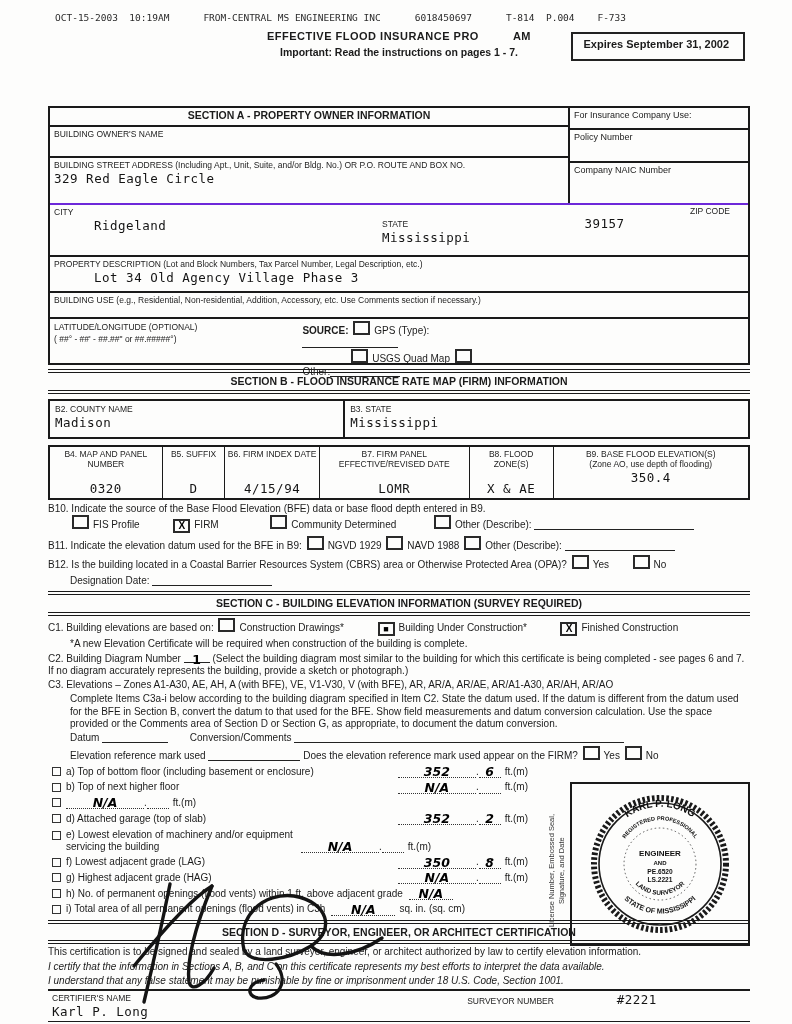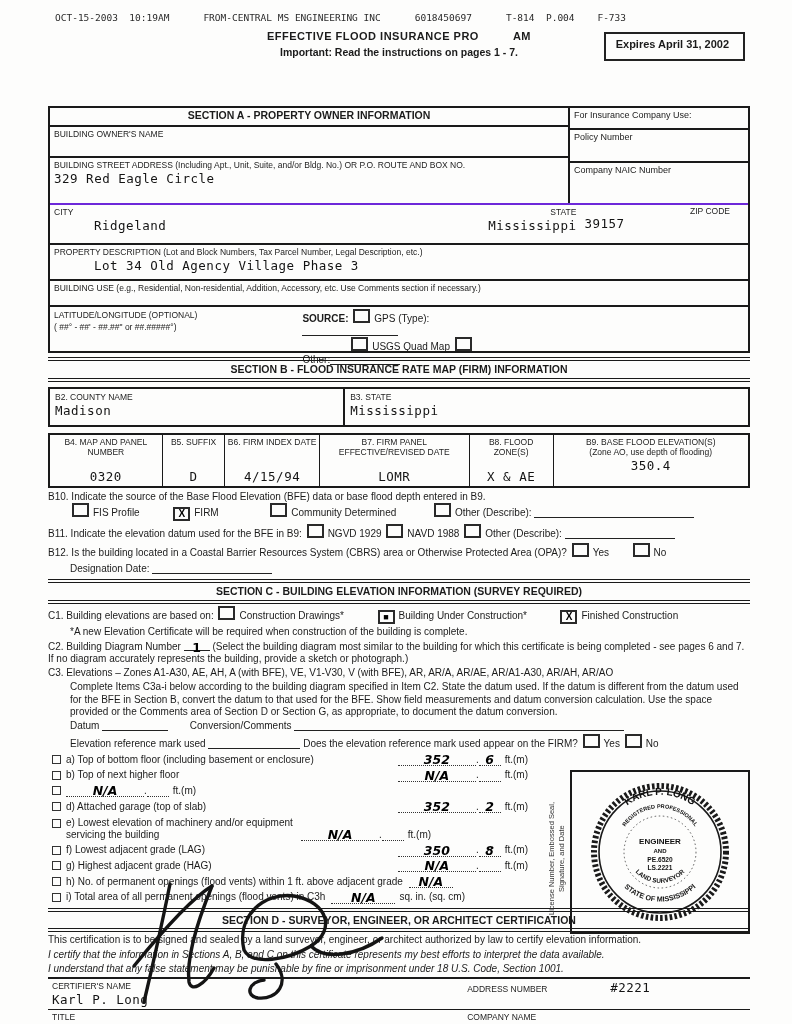--- a/index.html
+++ b/index.html
@@ -96,21 +96,21 @@
     <span>T-814  P.004    F-733</span>
   </div>
 
   <div class="inner">
 
     <div class="hdr">
       <div class="prog">
         <span>EFFECTIVE FLOOD INSURANCE PRO</span><span class="gap"></span><span>AM</span>
       </div>
       <div class="imp">Important:  Read the instructions on pages 1 - 7.</div>
-      <div class="expires">Expires April 31, 2002</div>
+      <div class="expires">Expires September 31, 2002</div>
     </div>
 
     <div class="secA">
       <div class="a-top">
         <div class="a-left">
           <div class="a-hdr">SECTION A - PROPERTY OWNER INFORMATION</div>
           <div class="a-row h-owner">
             <span class="lbl">BUILDING OWNER'S NAME</span>
           </div>
           <div class="a-row h-street" style="border-bottom:none;">
@@ -122,21 +122,21 @@
           <div class="r-cell h-ins">For Insurance Company Use:</div>
           <div class="r-cell h-owner">Policy Number</div>
           <div class="r-cell h-street" style="border-bottom:none;">Company NAIC Number</div>
         </div>
       </div>
       <div class="city-grid" style="border-top:2px solid #6d28d9;">
         <div>
           <span class="lbl">CITY</span>
           <div class="typed pad-val">Ridgeland</div>
         </div>
-        <div style="text-align:right;">
+        <div style="text-align:left;margin-top:12px;">
           <span class="lbl">STATE</span>
           <div class="typed">Mississippi</div>
         </div>
         <div>
           <span class="lbl" style="float:right;margin-right:14px;">ZIP CODE</span>
           <div class="typed" style="clear:both;">39157</div>
         </div>
       </div>
       <div class="a-row" style="height:32px;">
         <span class="lbl">PROPERTY DESCRIPTION (Lot and Block Numbers, Tax Parcel Number, Legal Description, etc.)</span>
@@ -385,21 +385,21 @@
     <div class="d-intro ital">I certify that the information in Sections A, B, and C on this certificate represents my best efforts to interpret the data available.</div>
     <div class="d-intro ital">I understand that any false statement may be punishable by fine or imprisonment under 18 U.S. Code, Section 1001.</div>
 
     <div class="d-grid">
       <div class="d-row">
         <div class="d-cell d-left">
           <span class="lbl">CERTIFIER'S NAME</span>
           <div class="typed">Karl P. Long</div>
         </div>
         <div class="d-cell d-right">
-          <span class="lbl">ADDRESS NUMBER</span>
+          <span class="lbl">SURVEYOR NUMBER</span>
           <span class="typed" style="margin-left:60px;">#2221</span>
         </div>
       </div>
       <div class="d-row">
         <div class="d-cell d-left">
           <span class="lbl">TITLE</span>
           <div class="typed">Surveyor</div>
         </div>
         <div class="d-cell d-right">
           <span class="lbl">COMPANY NAME</span>

